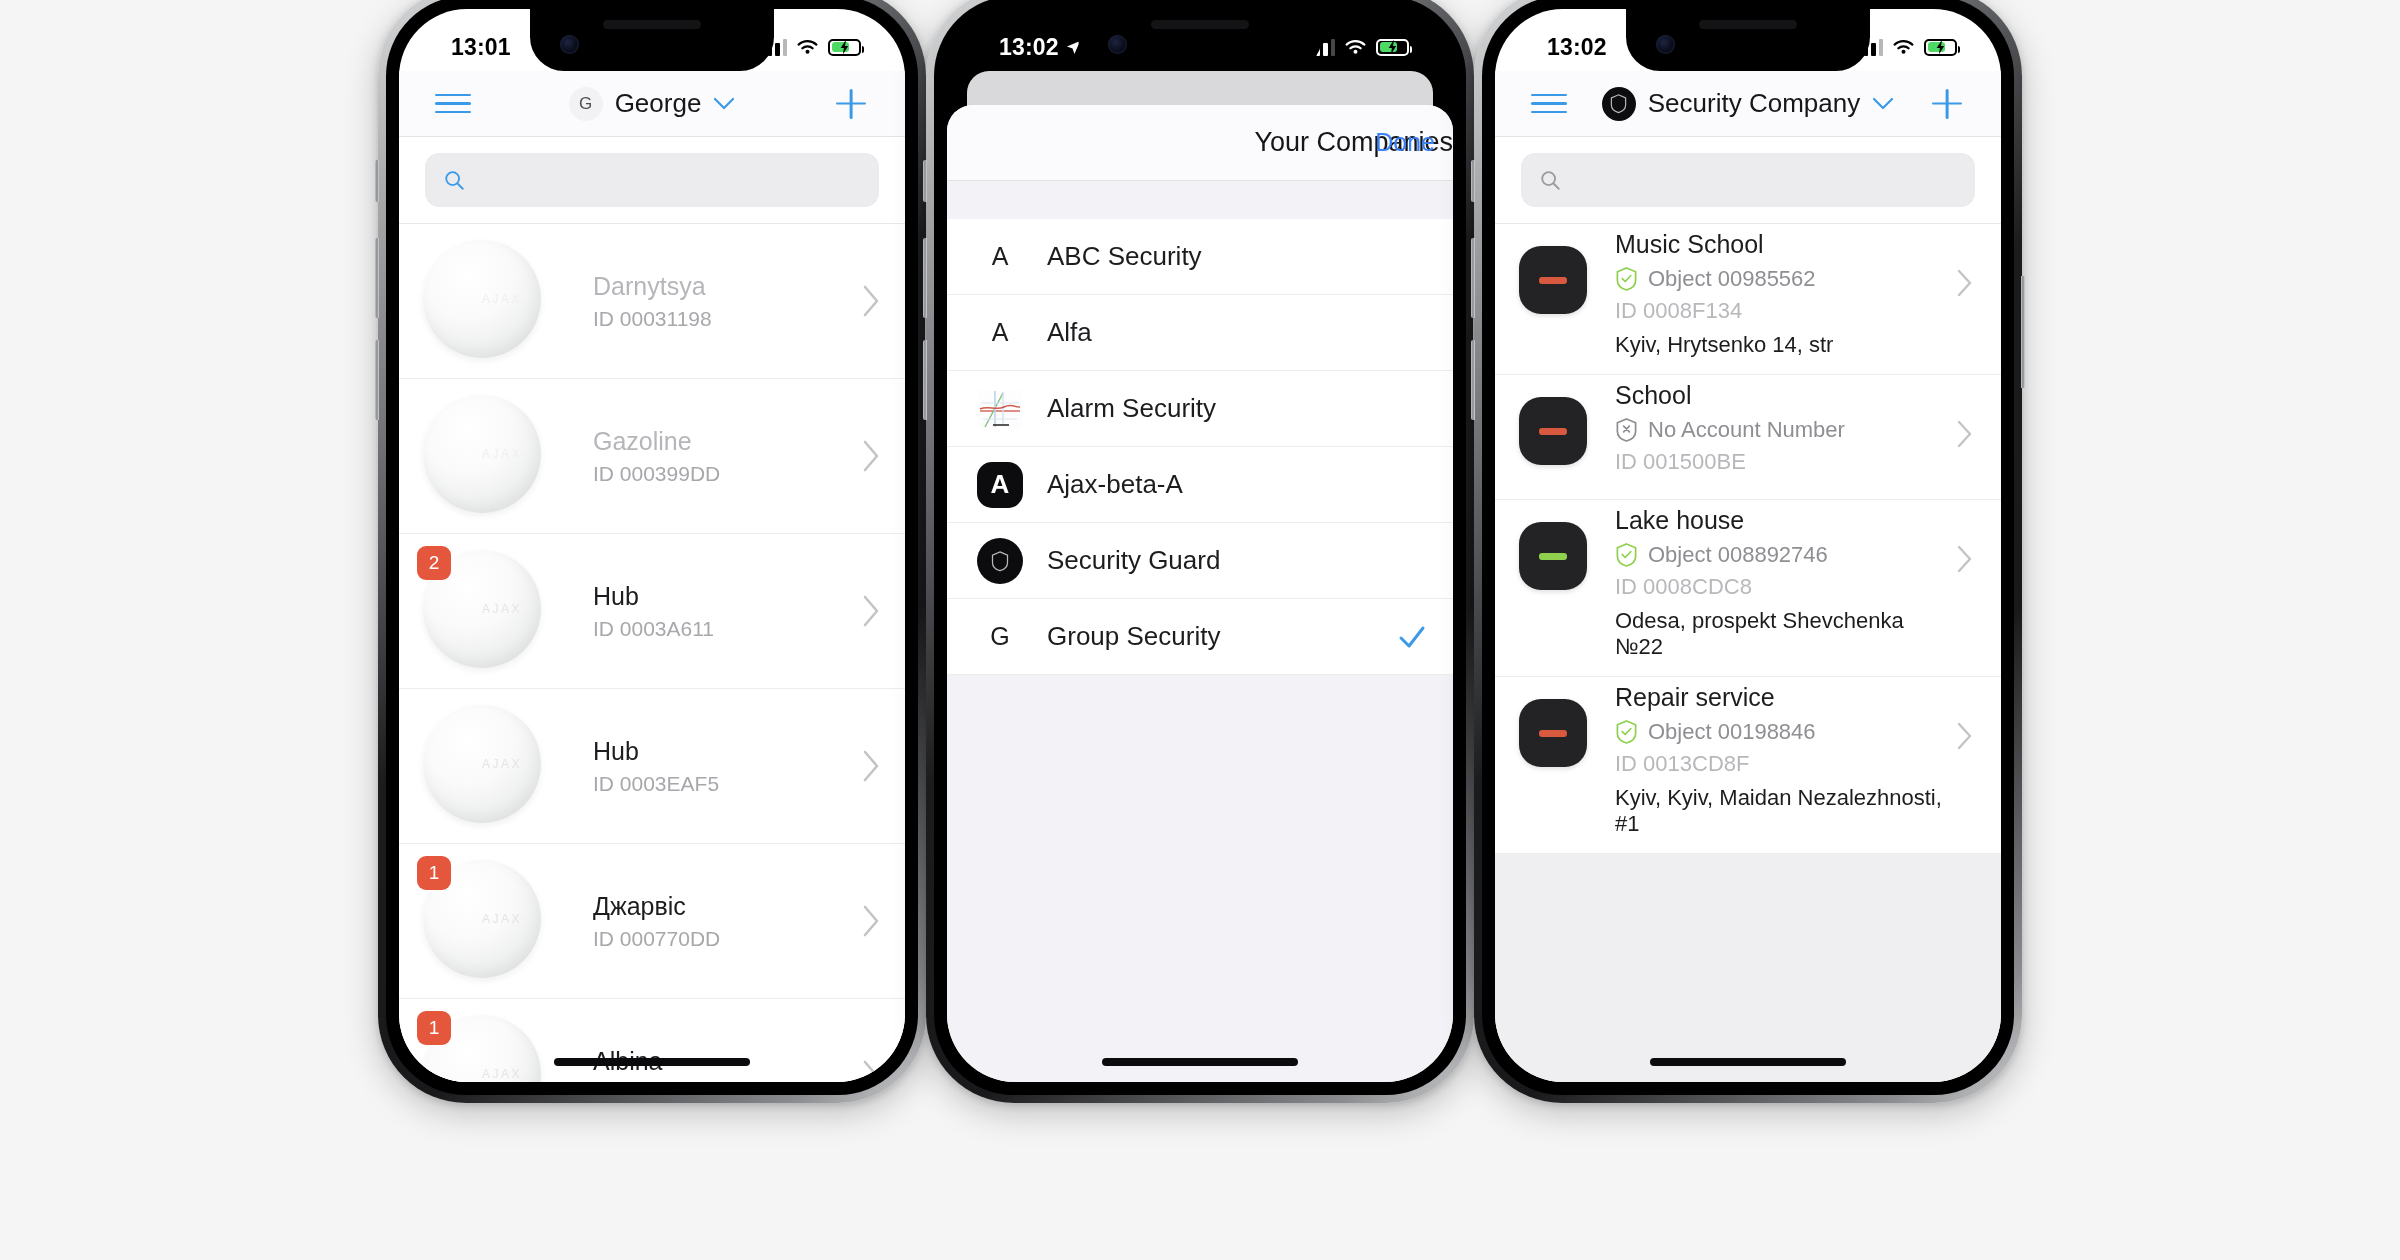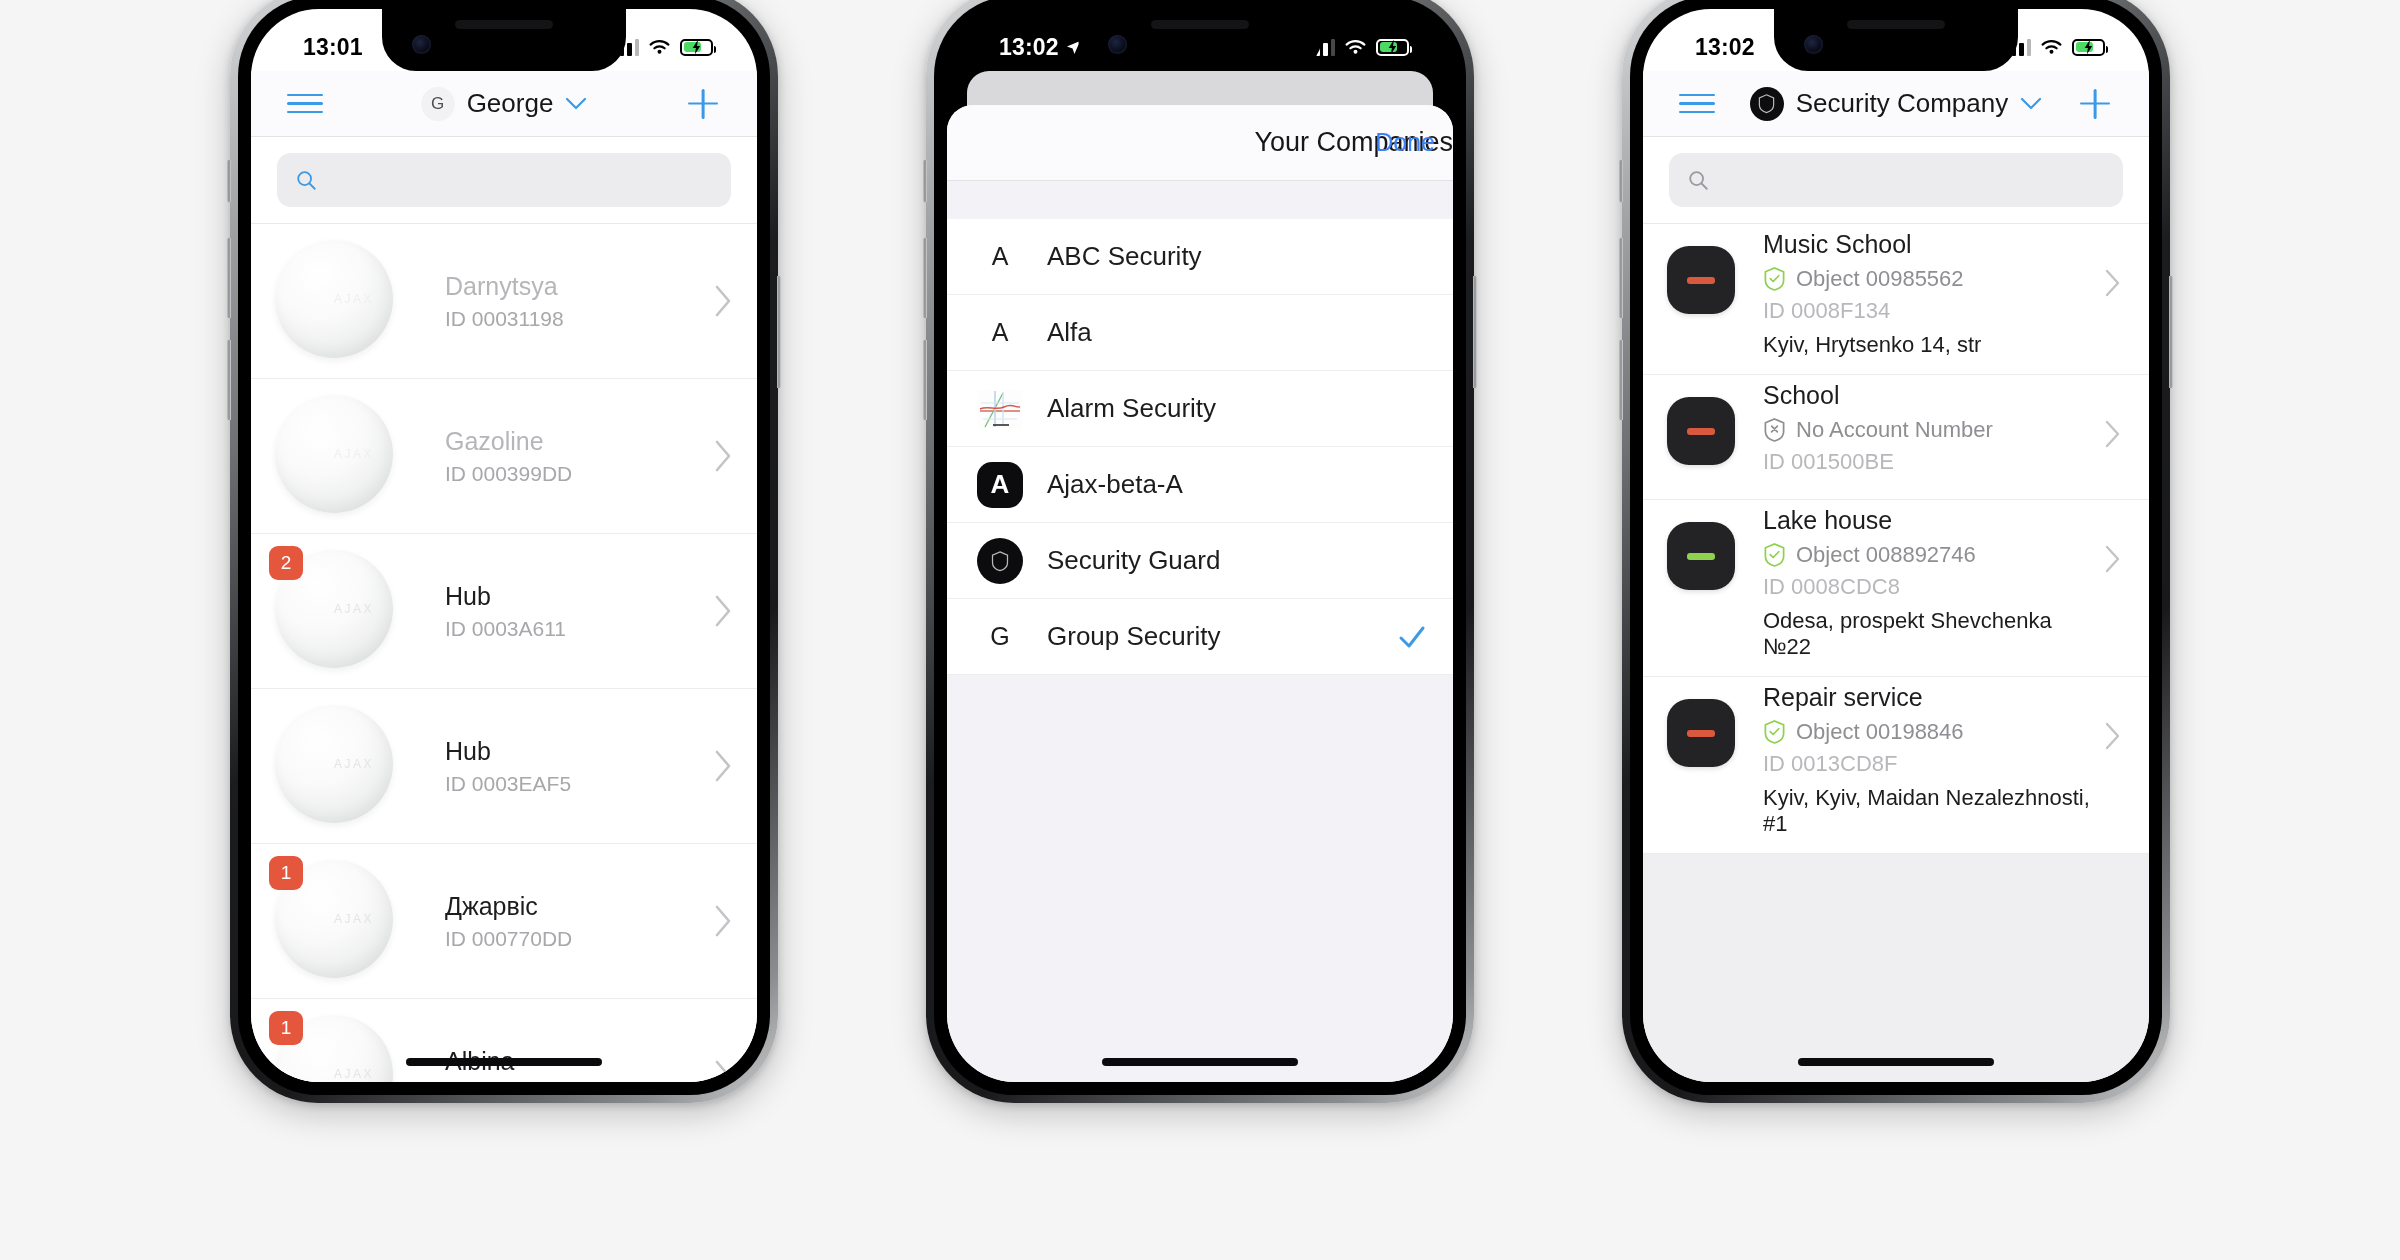--- a/index.html
+++ b/index.html
@@ -6,21 +6,20 @@
   html, body {
     width: 2400px; height: 1260px;
     background: #f5f5f5;
     font-family: "Liberation Sans", sans-serif;
     overflow: hidden;
   }
   .stage {
     position: relative;
     width: 2400px; height: 1091px;
     display: flex; align-items: center; justify-content: center;
-    gap: 148px;
   }
 
   
   .device {
     position: relative;
     width: 548px; height: 1115px;
     border-radius: 88px;
     background: linear-gradient(135deg,#d9dadc 0%,#a9abad 12%,#6e7073 28%,#1b1c1e 48%,#19191b 70%,#8a8c8f 92%,#cfd0d2 100%);
     padding: 8px;
     box-shadow: 0 10px 34px rgba(0,0,0,.22), 0 2px 8px rgba(0,0,0,.16);

